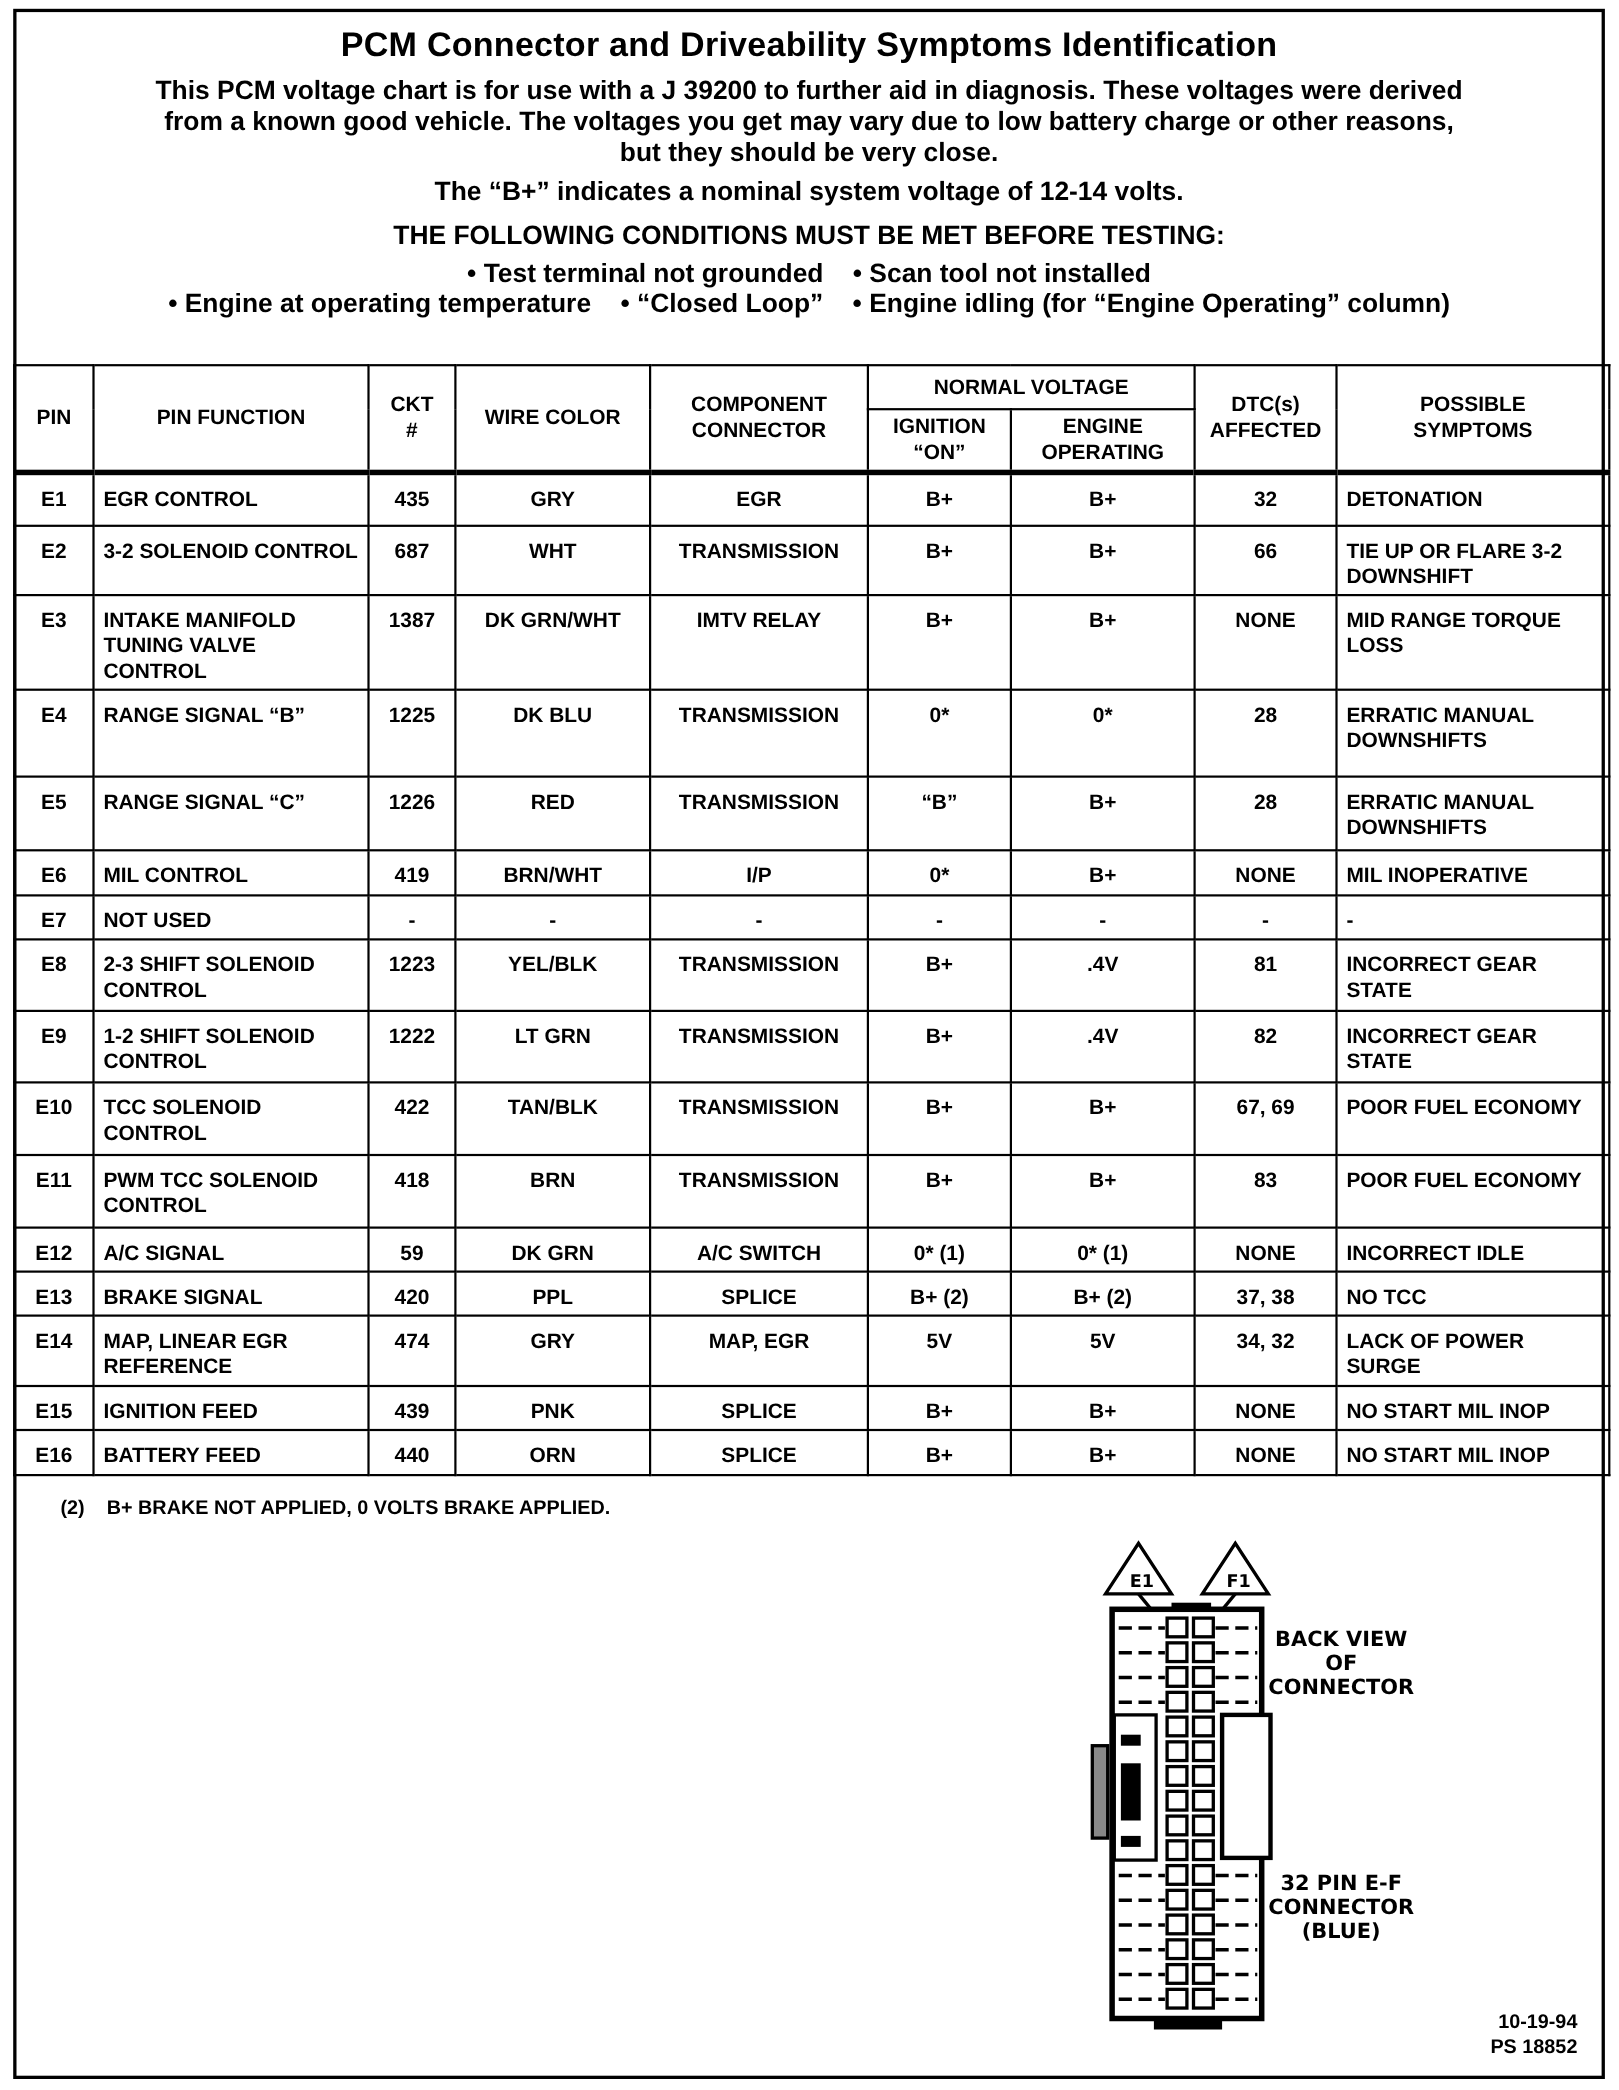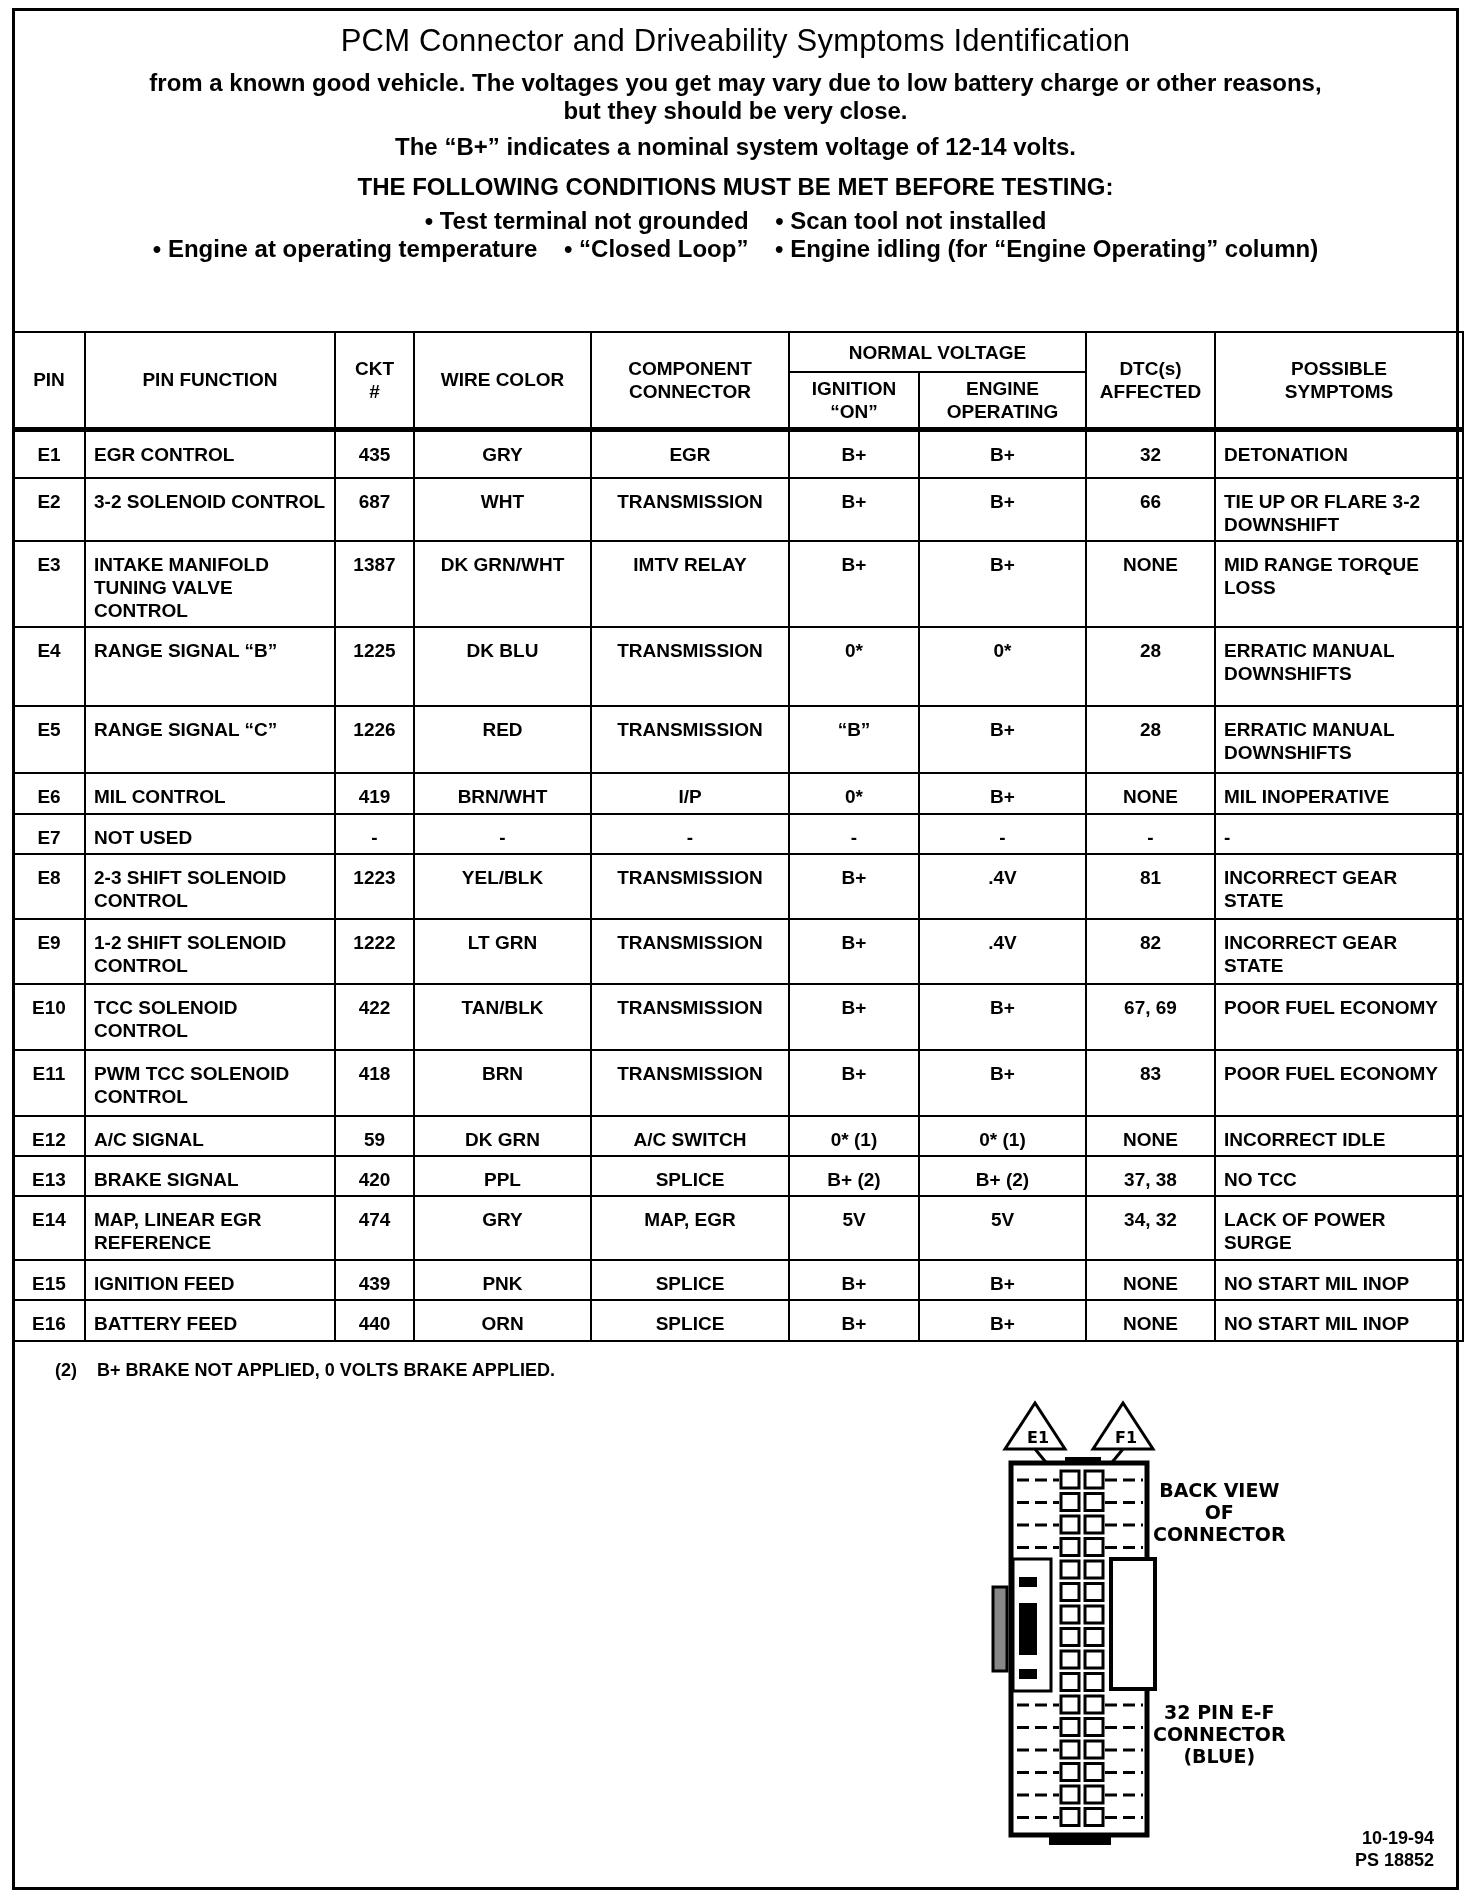--- a/index.html
+++ b/index.html
@@ -1,19 +1,19 @@
 <!DOCTYPE html>
 <html><head>
 <meta charset="utf-8">
 <style>
   html, body { margin:0; padding:0; background:#fff; }
   body { width:1472px; height:1900px; position:relative; font-family:"Liberation Sans", sans-serif; color:#000; overflow:hidden; }
   .page { position:absolute; left:12px; top:8px; width:1447px; height:1882px; border:3px solid #000; box-sizing:border-box; }
   .hdr { position:absolute; left:0; top:0; width:100%; height:322px; text-align:center; }
-  .title { font-weight:normal; font-size:31px; margin-top:12px; letter-spacing:0.2px; }
+  .title { font-weight:bold; font-size:31px; margin-top:12px; letter-spacing:0.2px; }
   .intro { font-weight:bold; font-size:24px; line-height:28px; margin:10px 14px 0; }
   .bplus { font-weight:bold; font-size:24px; margin-top:8px; }
   .cond-h { font-weight:bold; font-size:24px; margin-top:12px; }
   .conds { font-weight:bold; font-size:24px; line-height:28px; margin-top:6px; }
   .conds span { margin:0 10px; }
   table.pcm { position:absolute; left:-3px; top:320px; border-collapse:collapse; table-layout:fixed; width:1450px; }
   table.pcm td, table.pcm th { border:2.5px solid #000; font-weight:bold; font-size:19px; padding:0 8px; vertical-align:top; line-height:23px; }
   table.pcm th { text-align:center; vertical-align:middle; font-size:19px; line-height:23px; }
   table.pcm thead tr.last th, table.pcm thead th.rs { border-bottom:5px solid #000; }
   table.pcm td { padding-top:11px; }
@@ -26,20 +26,21 @@
   .stamp { position:absolute; right:22px; bottom:16px; text-align:right; font-weight:bold; font-size:18px; line-height:22px; }
 </style>
 </head>
 <body>
 
 <div class="page">
 
   <div class="hdr">
     <div class="title">PCM Connector and Driveability Symptoms Identification</div>
     <div class="intro">
+      <div>This PCM voltage chart is for use with a J 39200 to further aid in diagnosis.  These voltages were derived</div>
       <div>from a known good vehicle.  The voltages you get may vary due to low battery charge or other reasons,</div>
       <div>but they should be very close.</div>
     </div>
     <div class="bplus">The “B+” indicates a nominal system voltage of 12-14 volts.</div>
     <div class="cond-h">THE FOLLOWING CONDITIONS MUST BE MET BEFORE TESTING:</div>
     <div class="conds">
       <div>
         <span>• Test terminal not grounded</span>
         <span>• Scan tool not installed</span>
       </div>

